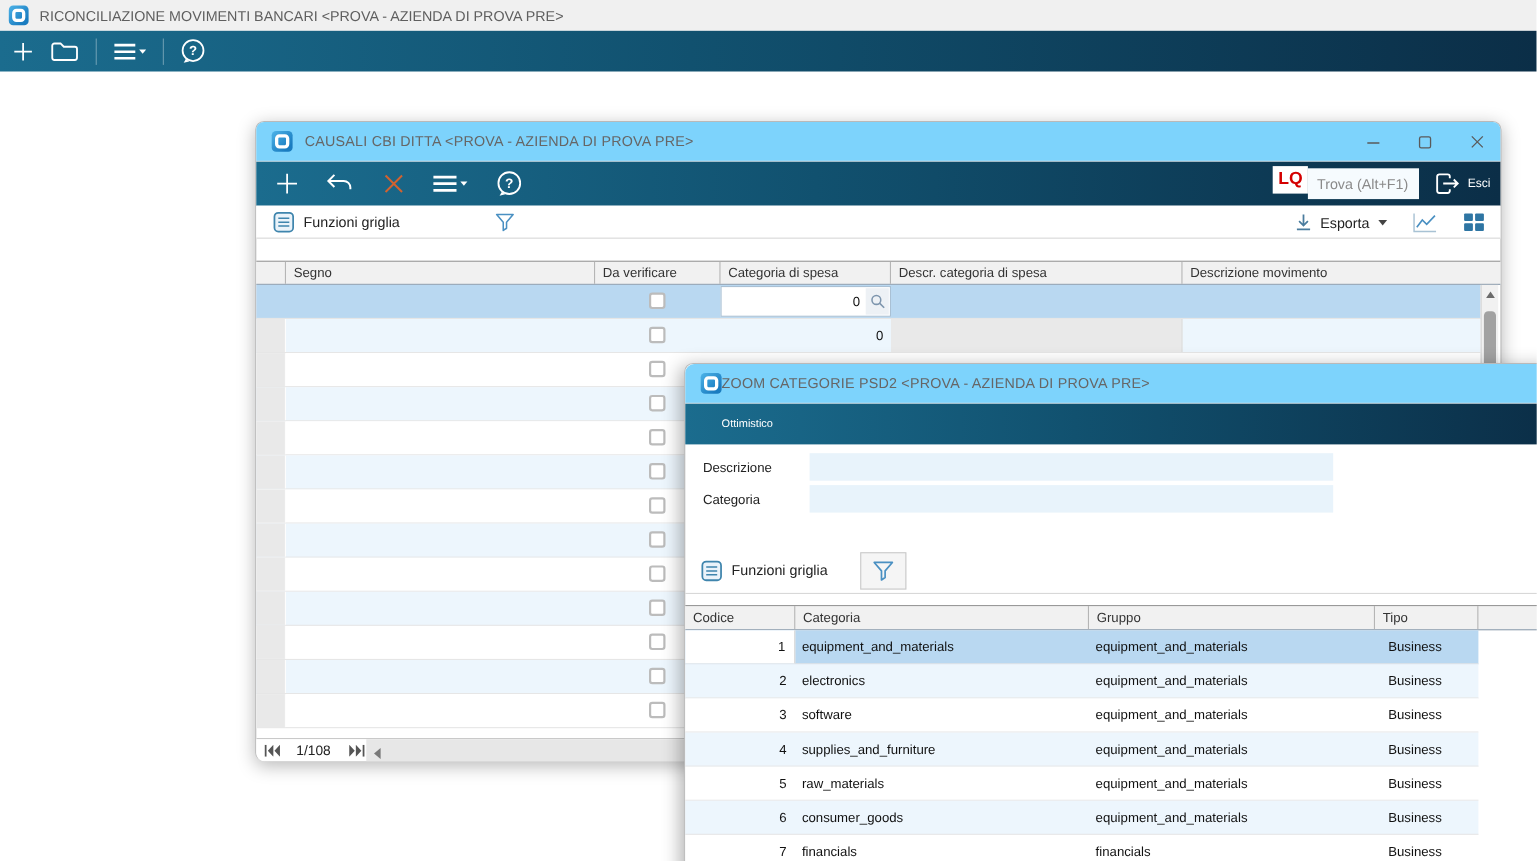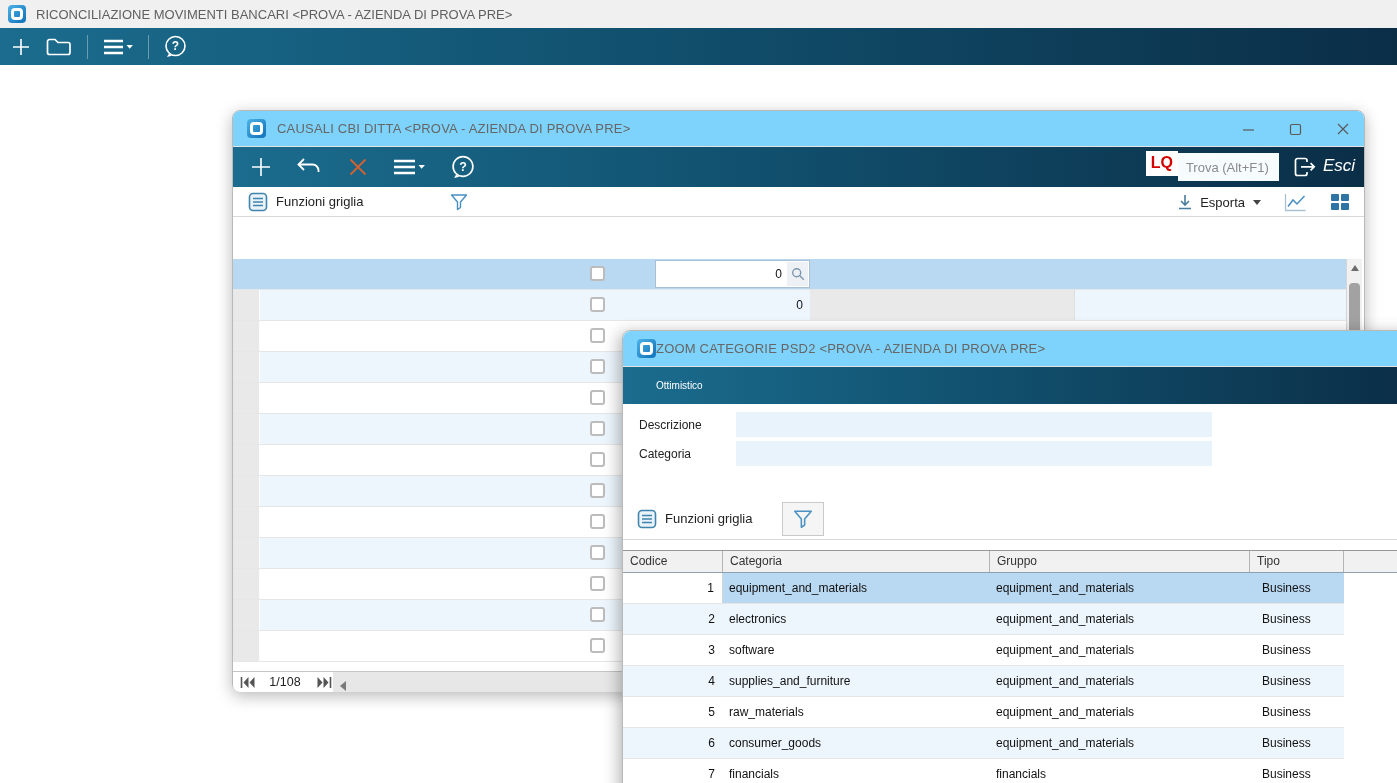--- a/index.html
+++ b/index.html
@@ -78,21 +78,21 @@
   .pagebar .htrack { position:absolute; left:100px; top:0; width:1013px; height:20px; background:#e7e7e7; }
   .pagebar .hleft { position:absolute; left:6px; top:5px; }
 
   
   .w1-right { position:absolute; right:9px; top:0; height:40px; display:flex; align-items:center; }
   .lq-badge { background:#fff; color:#d40000; font-weight:bold; font-size:16px;
               padding:3px 5px 4px 5px; align-self:flex-start; margin-top:4px; }
   .trova-input { width:101px; height:28px; background:#f6fbfe; border:none; outline:none;
                  font-size:13px; color:#555; padding:0 8px; font-family:"Liberation Sans",sans-serif; }
   .trova-input::placeholder { color:#8a8a8a; opacity:1; }
-  .esci { display:flex; gap:6px; margin-left:14px; color:#fff; font-size:17px; cursor:pointer;font-style:italic; }
+  .esci { display:flex; align-items:center; gap:6px; margin-left:14px; color:#fff; font-size:11px; cursor:pointer; }
   .esporta { display:flex; align-items:center; gap:6px; font-size:13px; color:#222; cursor:pointer; }
   .caret-down { width:0; height:0; border-left:4px solid transparent; border-right:4px solid transparent;
                 border-top:5px solid #444; margin-left:2px; }
   .w1-gridbar-right { position:absolute; right:14px; top:0; height:30px; display:flex;
                       align-items:center; gap:22px; }
 
   
   .win2 { position:absolute; left:622px; top:330px; width:790px; height:470px; background:#fff;
           border:1px solid #b9b9b9; border-radius:8px 0 0 0; box-shadow:-3px 3px 16px rgba(0,0,0,.3); }
   .win2 .titlebar { padding-left:14px; border-radius:8px 0 0 0; }
@@ -260,20 +260,28 @@
                 <rect x="1" y="1" width="8" height="7" rx="1"></rect>
                 <rect x="11" y="1" width="8" height="7" rx="1"></rect>
                 <rect x="1" y="10" width="8" height="7" rx="1"></rect>
                 <rect x="11" y="10" width="8" height="7" rx="1"></rect>
               </g>
             </svg>
         </span>
       </div>
     </div>
 
+    <div class="w1-header grid-header">
+      <div class="hcell" style="left:0;width:27px"></div>
+      <div class="hcell" style="left:27px;width:281px">Segno</div>
+      <div class="hcell" style="left:308px;width:114px">Da verificare</div>
+      <div class="hcell" style="left:422px;width:155px">Categoria di spesa</div>
+      <div class="hcell" style="left:577px;width:265px">Descr. categoria di spesa</div>
+      <div class="hcell" style="left:842px;width:271px;border-right:none">Descrizione movimento</div>
+    </div>
 
     <div class="w1-rows">
         <div class="w1row selected">
           <div class="ind"></div>
           <span class="checkbox cb"></span>
           <div class="edit-cell">
             <span class="val">0</span>
             <span class="magbox">
               <svg width="14" height="14" viewBox="0 0 14 14">
                 <circle cx="5.7" cy="5.7" r="4" fill="none" stroke="#7d95ad" stroke-width="1.4"></circle>

